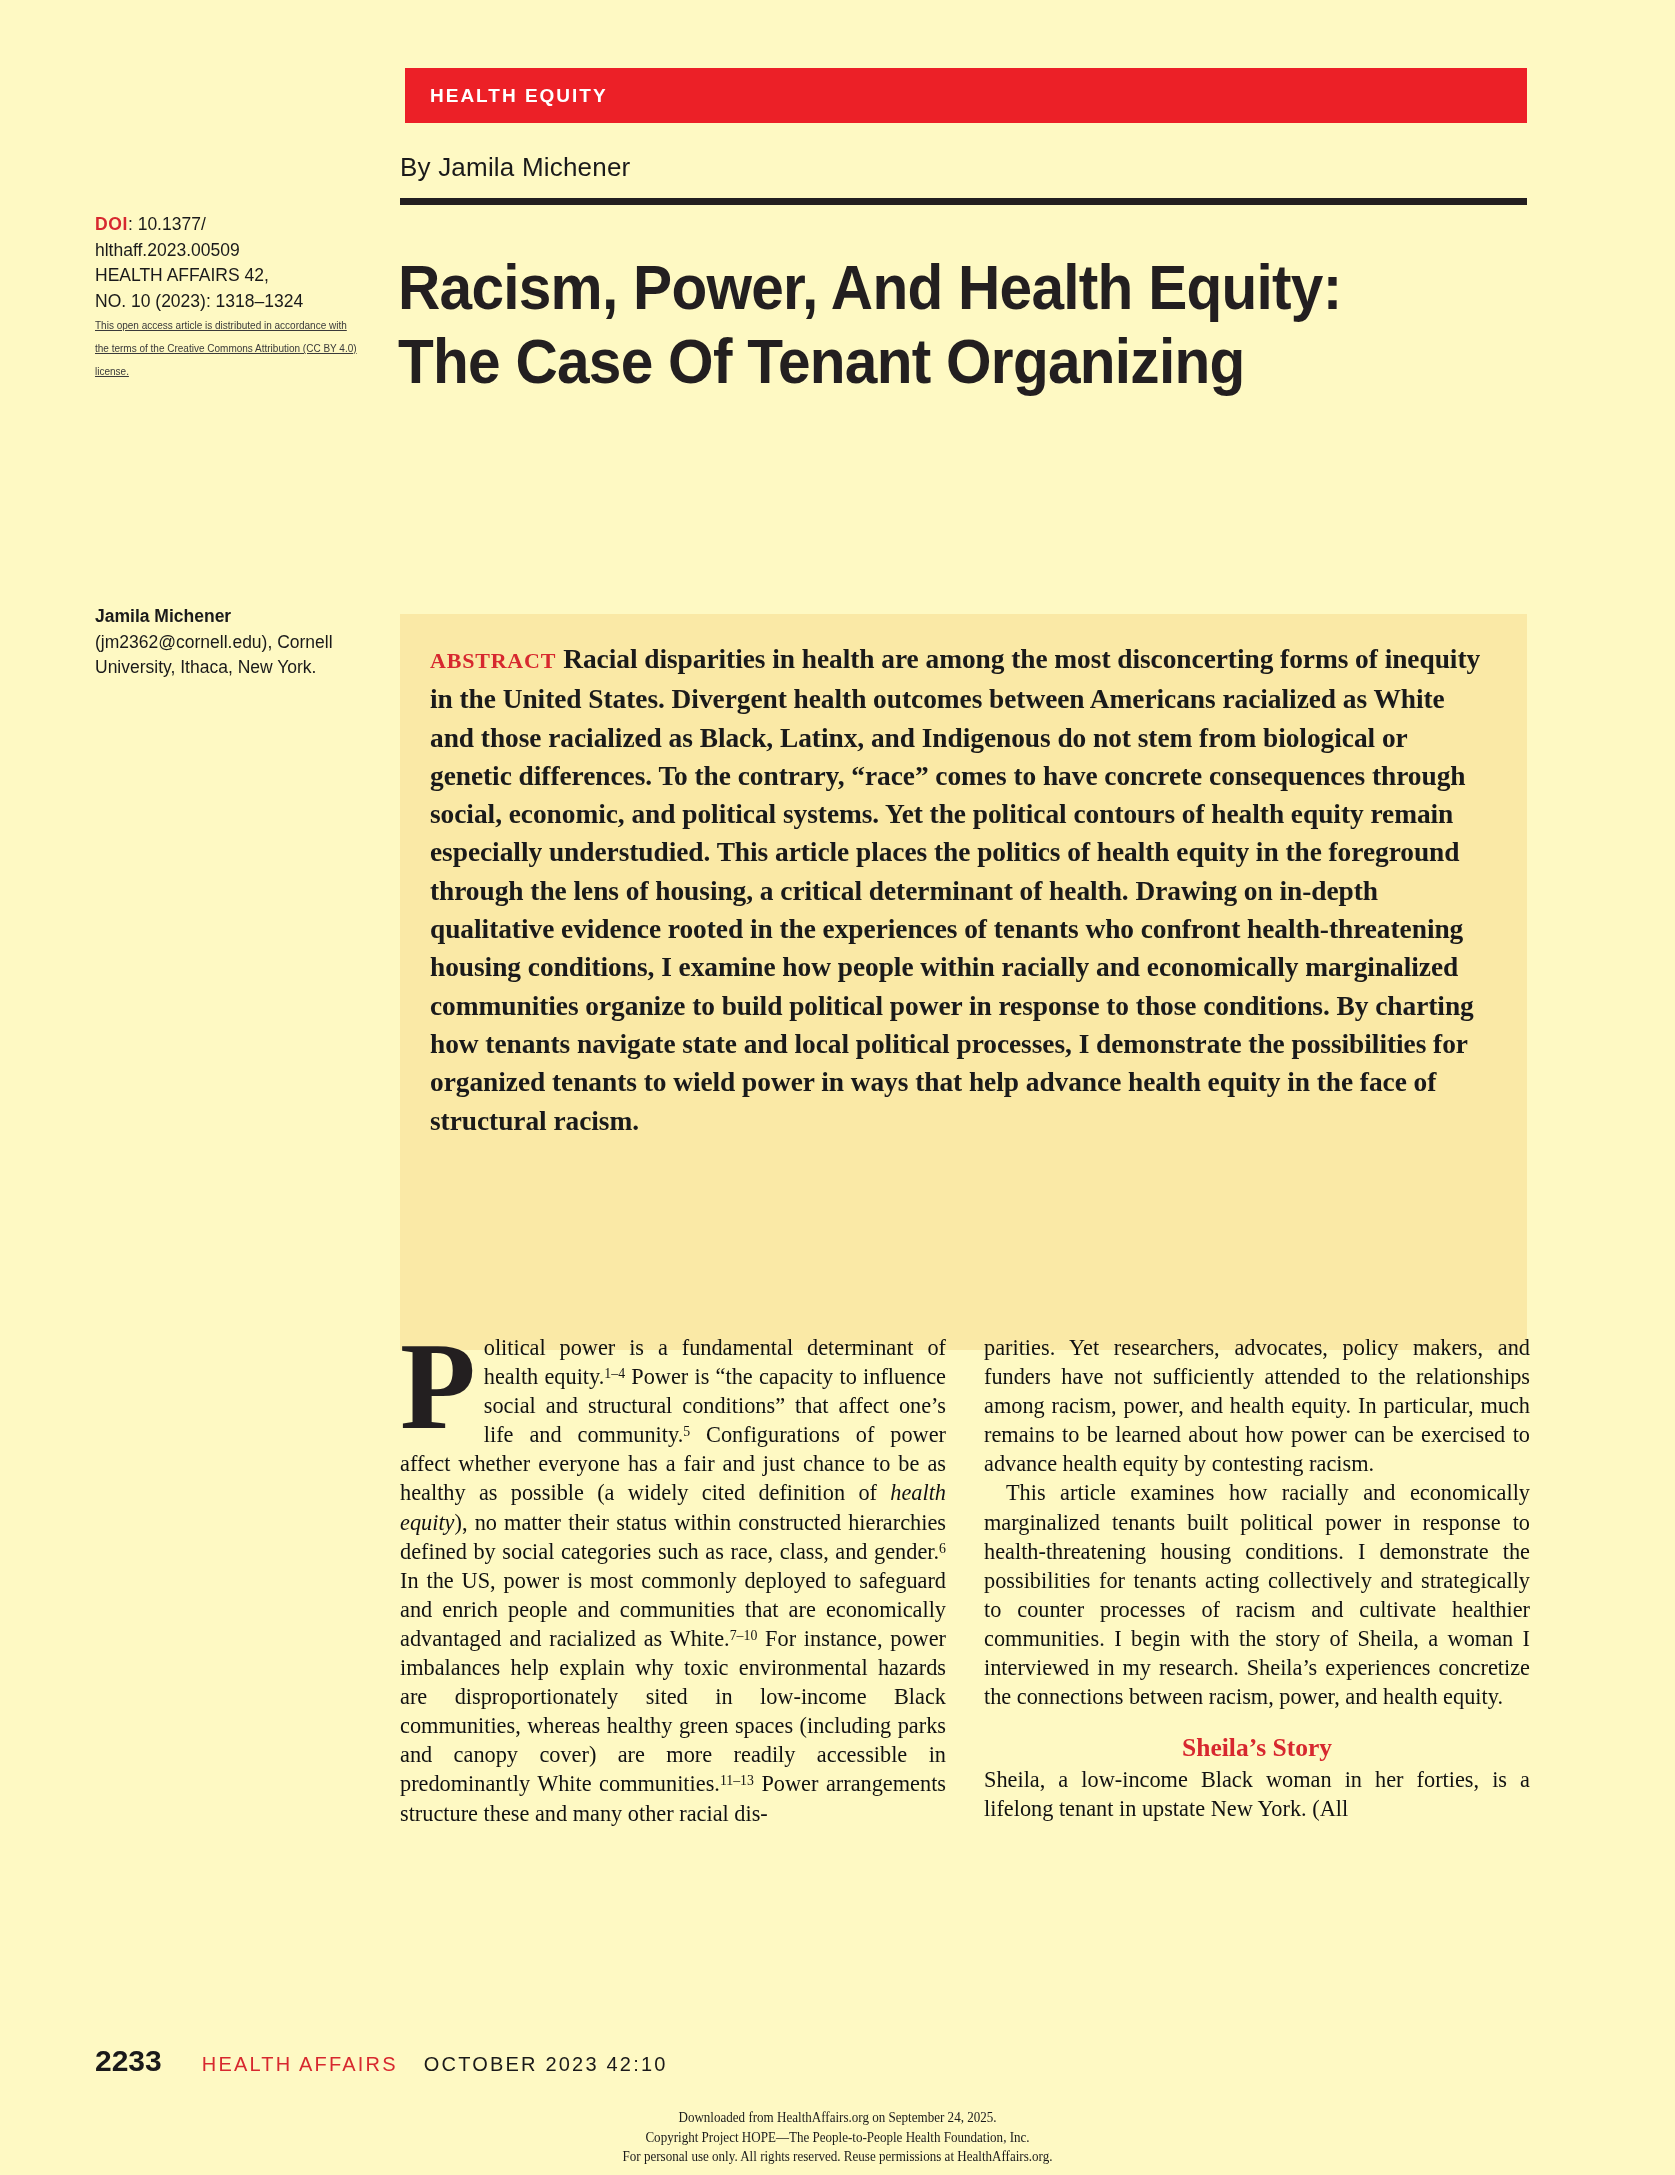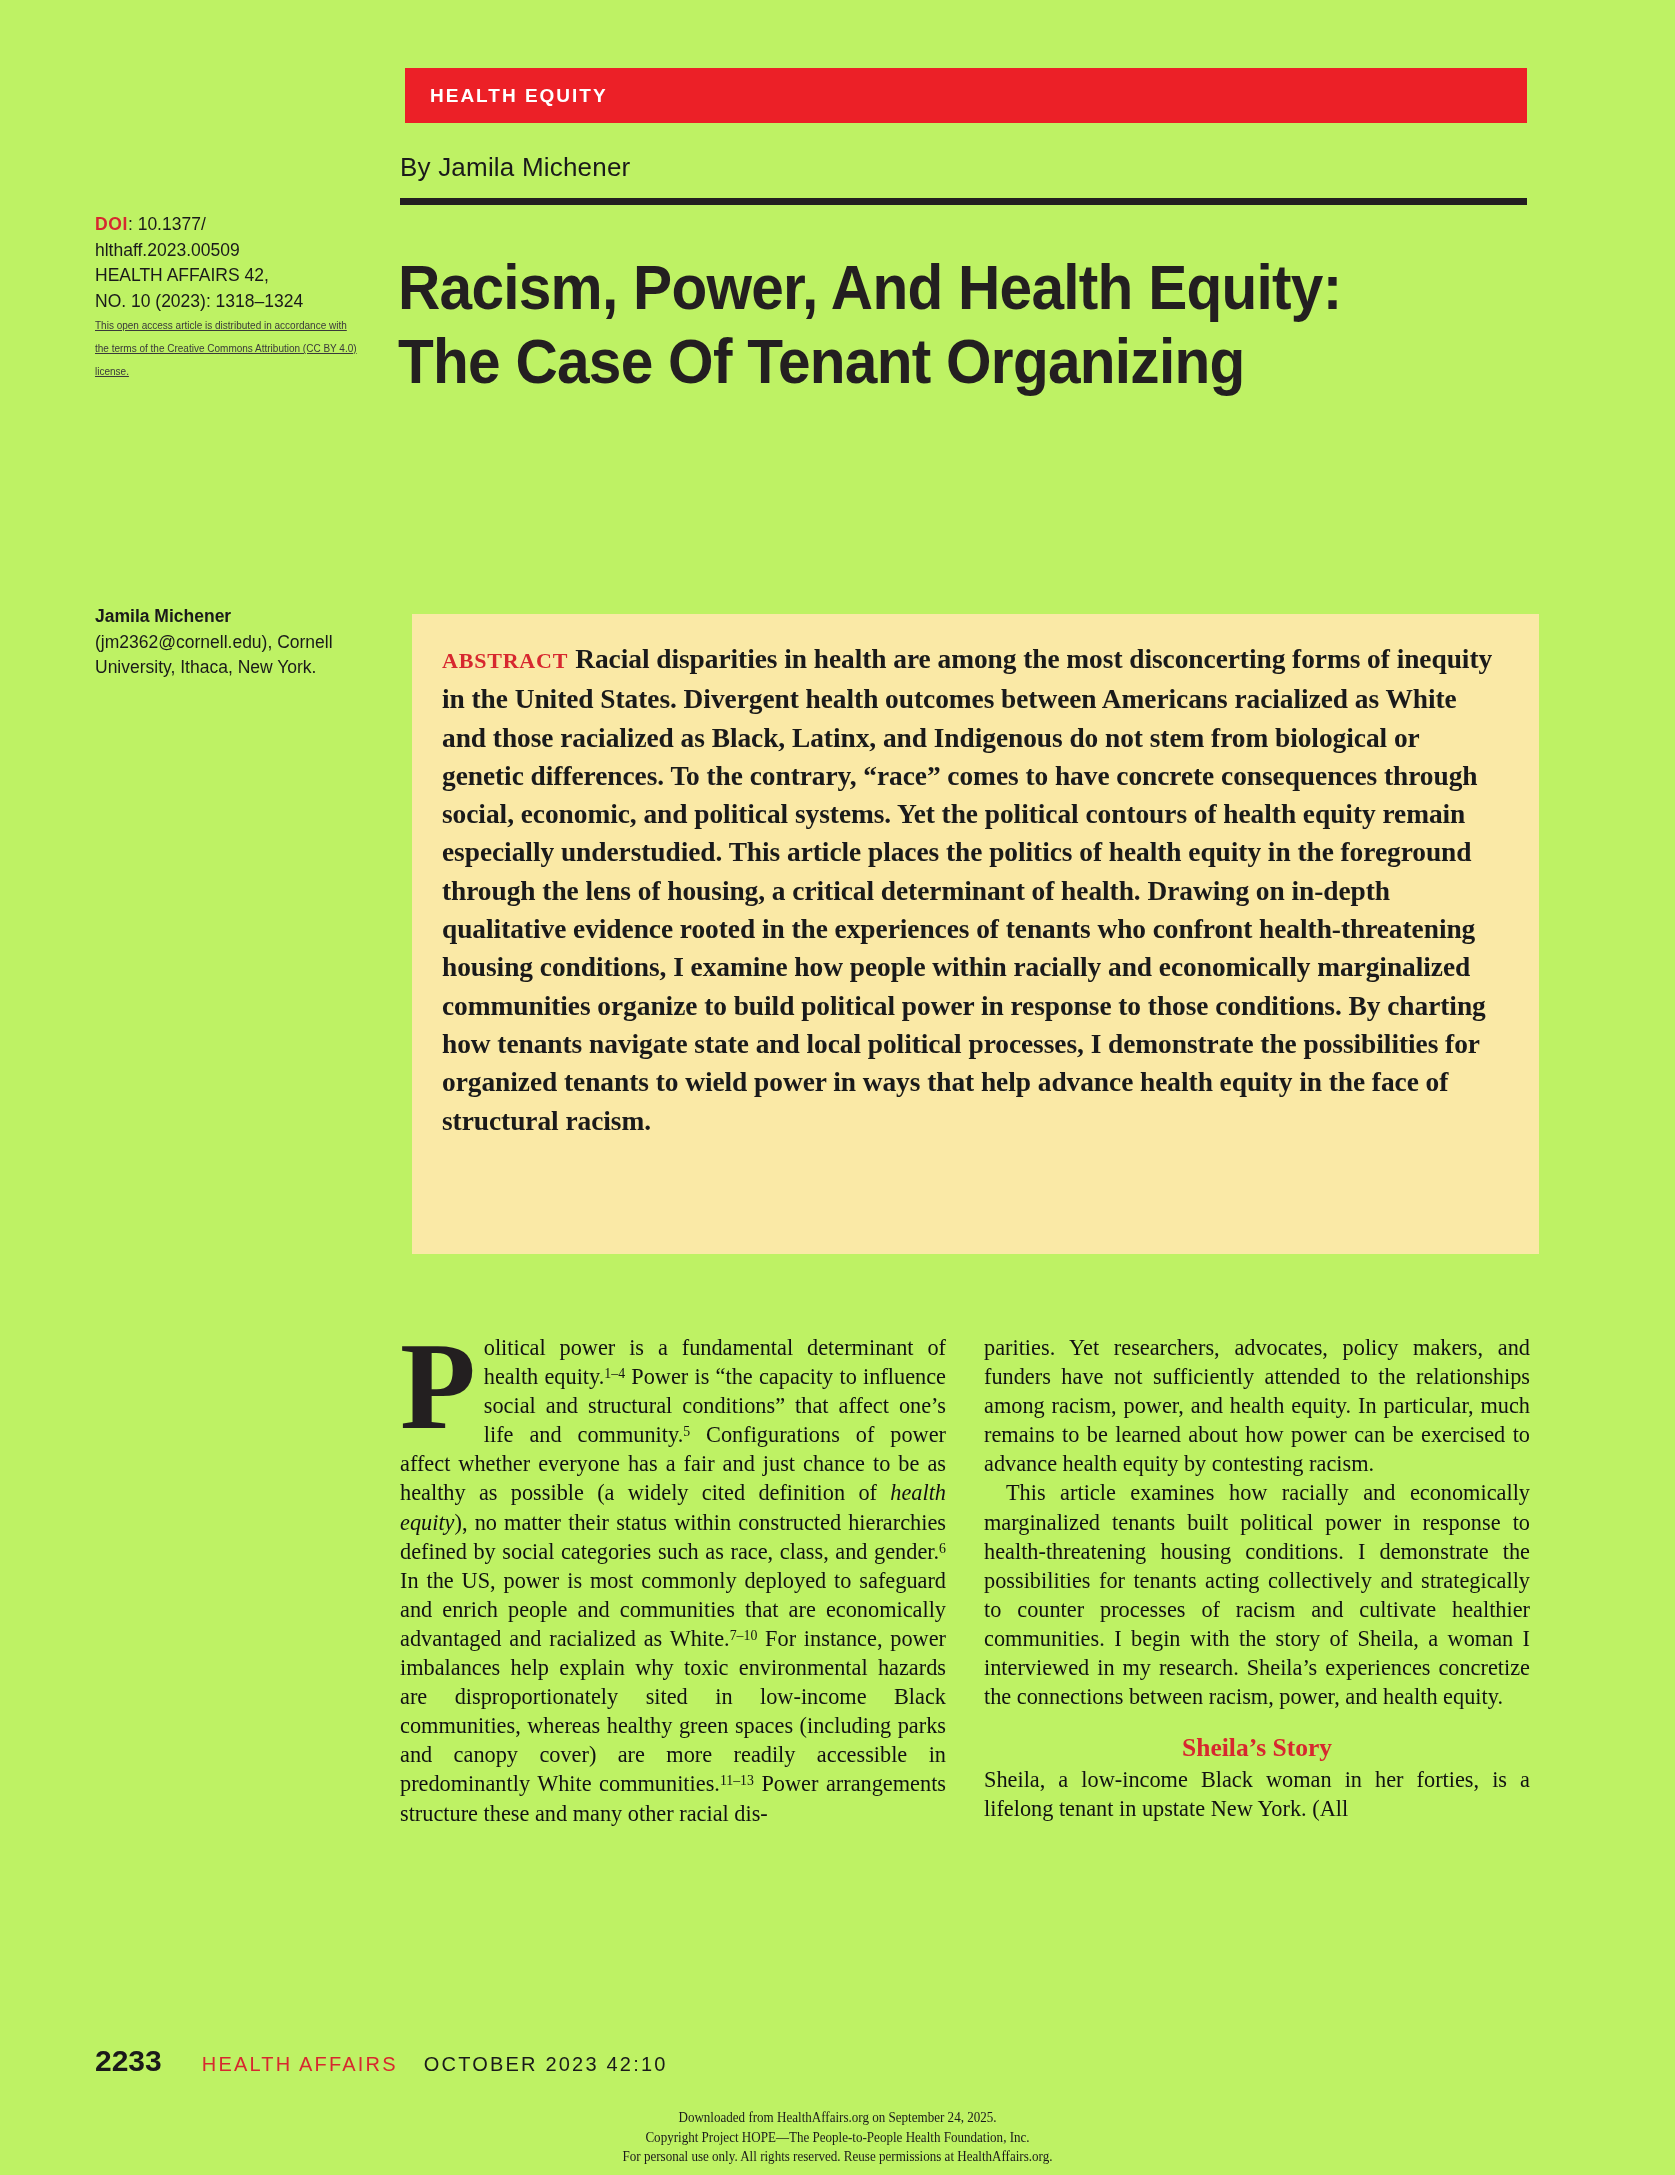--- a/index.html
+++ b/index.html
@@ -13,21 +13,21 @@
     position: relative;
     font-family: "Liberation Serif", serif;
     -webkit-font-smoothing: antialiased;
   }
 
   .page {
     position: absolute;
     inset: 0;
     width: 1675px;
     height: 2175px;
-    background: #bef264;
+    background: #fef9c3;
     overflow: hidden;
   }
 
   
   .banner {
     position: absolute;
     left: 405px;
     top: 68px;
     width: 1122px;
     height: 55px;
@@ -112,24 +112,24 @@
     letter-spacing: -0.8px;
     color: #231f20;
     transform: scaleX(0.93);
     transform-origin: left top;
   }
   .title .tl { display: block; }
 
   
   .abstract {
     position: absolute;
-    left: 412px;
+    left: 400px;
     top: 614px;
     width: 1127px;
-    height: 640px;
+    height: 736px;
     background: #fae9a6;
     box-sizing: border-box;
     padding: 26px 34px 20px 30px;
   }
   .abstract-body {
     font-family: "Liberation Serif", serif;
     font-weight: bold;
     font-size: 27.4px;
     line-height: 38.3px;
     color: #1a1a1a;

